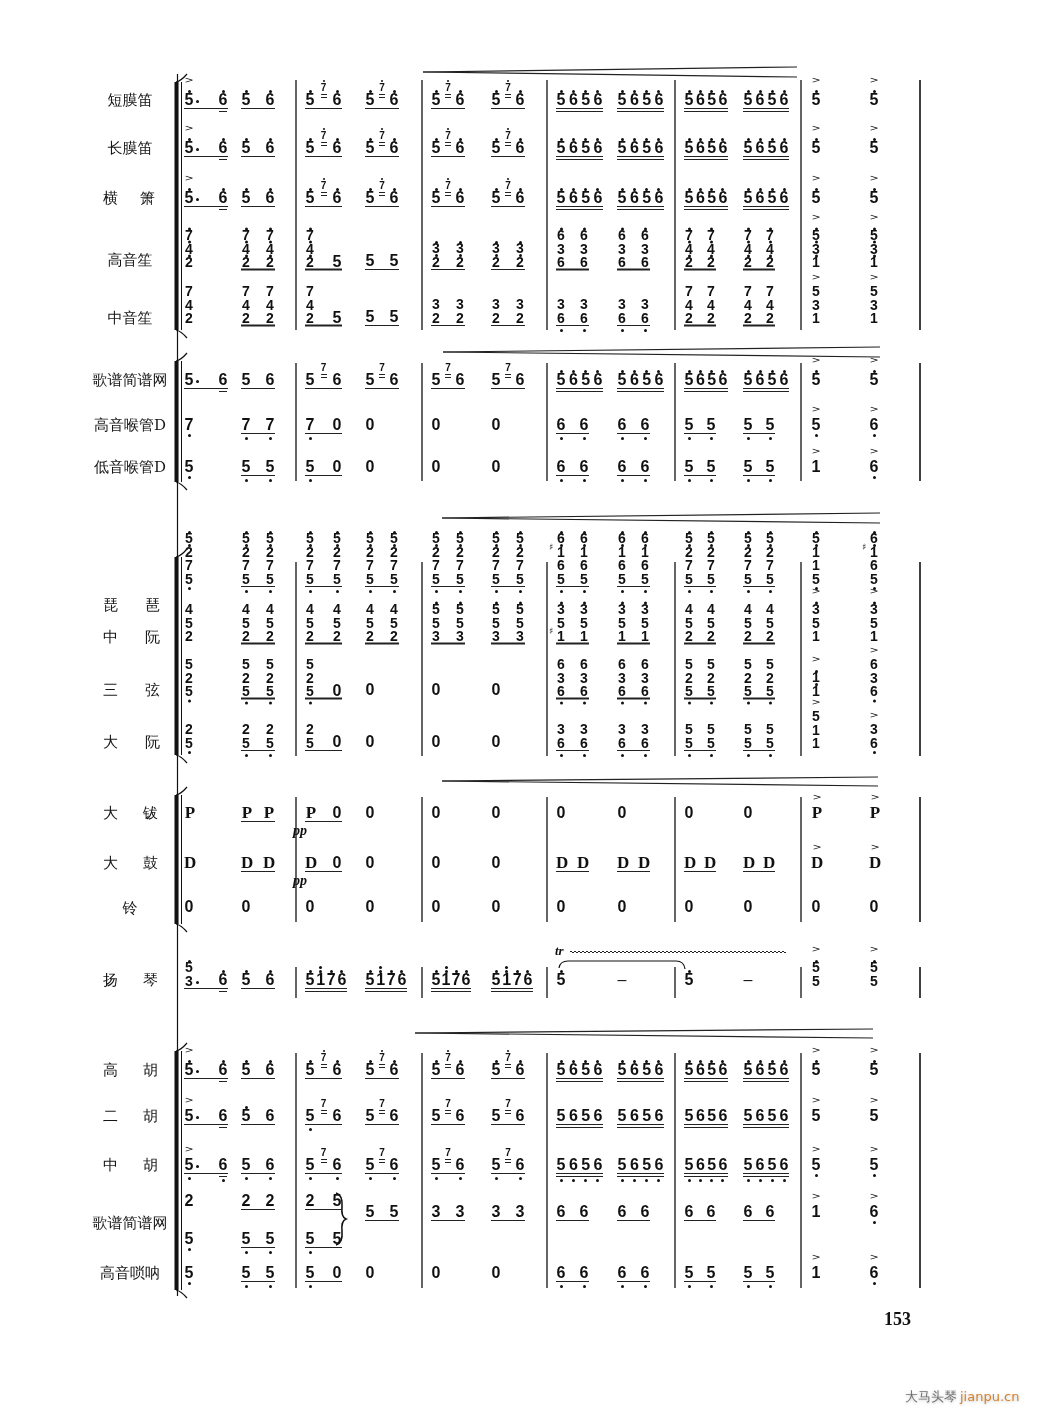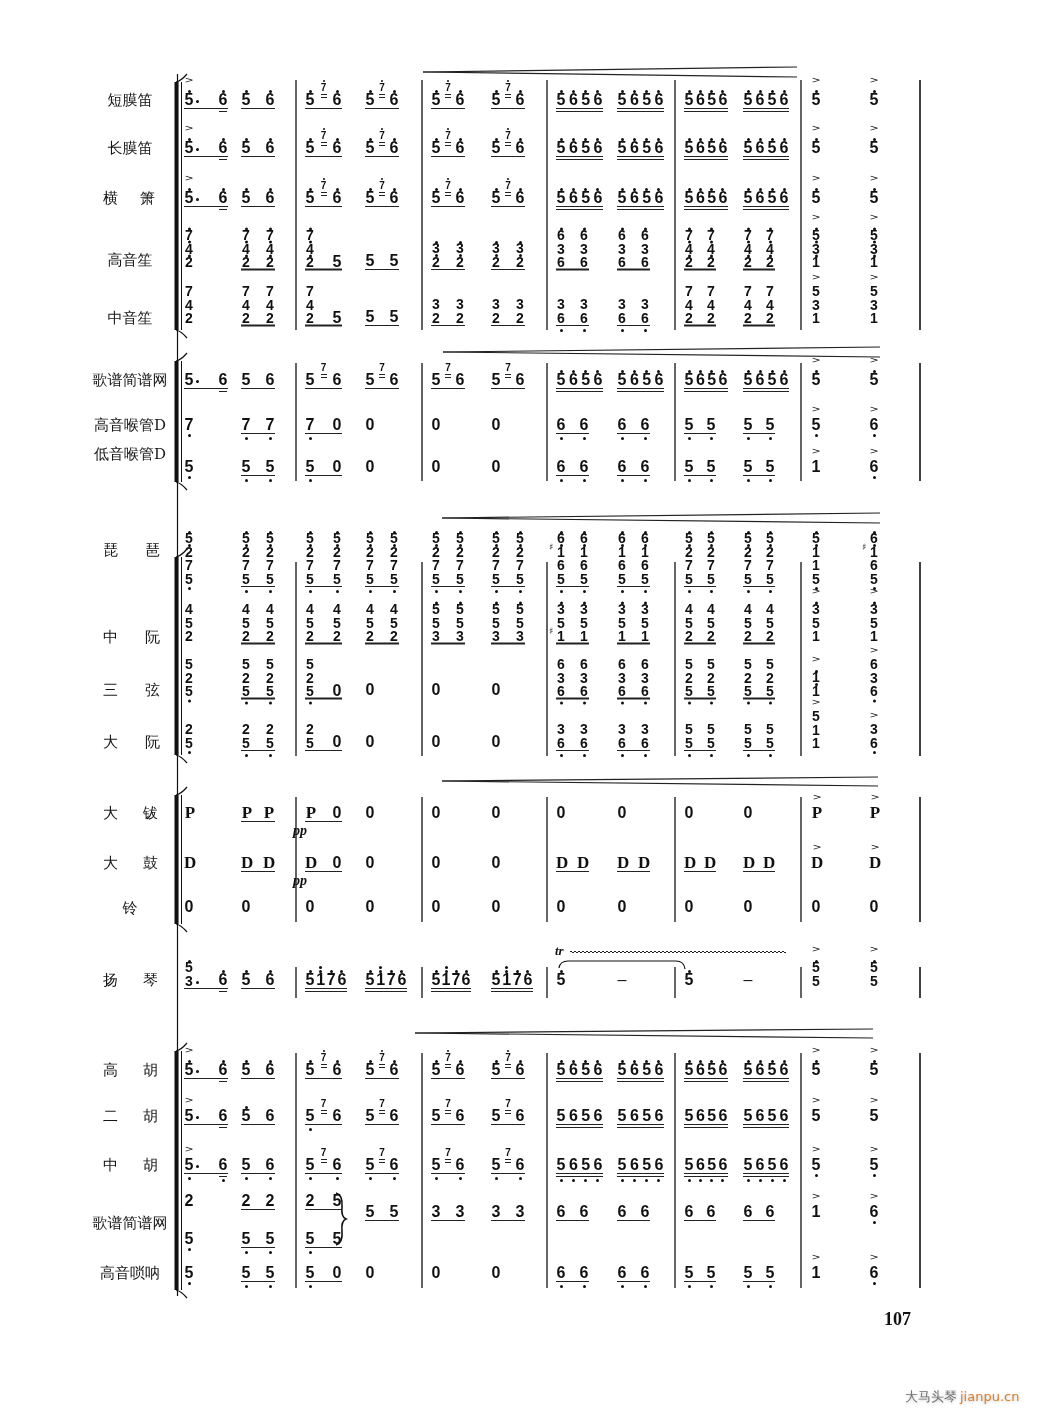--- a/index.html
+++ b/index.html
@@ -1046,21 +1046,21 @@
           <span class="n lo" style="--lo: -4px;">5</span>
           <span class="acc" style="top: -12px;">&gt;</span>
         </span>
       </div>
       <div class="beat single" style="left: 869px; top: 433px;">
         <span class="chord">
           <span class="n lo" style="--lo: -4px;">6</span>
           <span class="acc" style="top: -12px;">&gt;</span>
         </span>
       </div>
-      <div class="inst-label" style="top: 444px;">低音喉管D</div>
+      <div class="inst-label" style="top: 457px;">低音喉管D</div>
       <div class="beat single" style="left: 184px; top: 475px;">
         <span class="chord">
           <span class="n lo" style="--lo: -4px;">5</span>
         </span>
       </div>
       <div class="beat" style="left: 241px; top: 475px; width: 34px;">
         <span class="chord">
           <span class="n lo" style="--lo: -6.5px;">5</span>
         </span>
         <span class="chord">
@@ -1133,21 +1133,21 @@
           <span class="n">1</span>
           <span class="acc" style="top: -12px;">&gt;</span>
         </span>
       </div>
       <div class="beat single" style="left: 869px; top: 475px;">
         <span class="chord">
           <span class="n lo" style="--lo: -4px;">6</span>
           <span class="acc" style="top: -12px;">&gt;</span>
         </span>
       </div>
-      <div class="inst-label spread" style="top: 540px; letter-spacing: 27px;">琵琶</div>
+      <div class="inst-label spread" style="top: 595px; letter-spacing: 27px;">琵琶</div>
       <div class="beat single" style="left: 184px; top: 586px;">
         <span class="chord multi">
           <span class="n hi">5</span>
           <span class="n hi">2</span>
           <span class="n">7</span>
           <span class="n lo" style="--lo: -4px;">5</span>
         </span>
       </div>
       <div class="beat" style="left: 241px; top: 586px; width: 34px;">
         <span class="chord multi">
@@ -2644,15 +2644,15 @@
           <span class="acc" style="top: -12px;">&gt;</span>
         </span>
       </div>
       <div class="beat single" style="left: 869px; top: 1281px;">
         <span class="chord">
           <span class="n lo" style="--lo: -4px;">6</span>
           <span class="acc" style="top: -12px;">&gt;</span>
         </span>
       </div>
     </div>
-  <div class="page-number">107</div>
+  <div class="page-number">153</div>
   <div class="watermark"><span class="wm-cn">大马头琴</span><span class="wm-dom">jianpu.cn</span></div>
 </div>
 
 </body></html>

